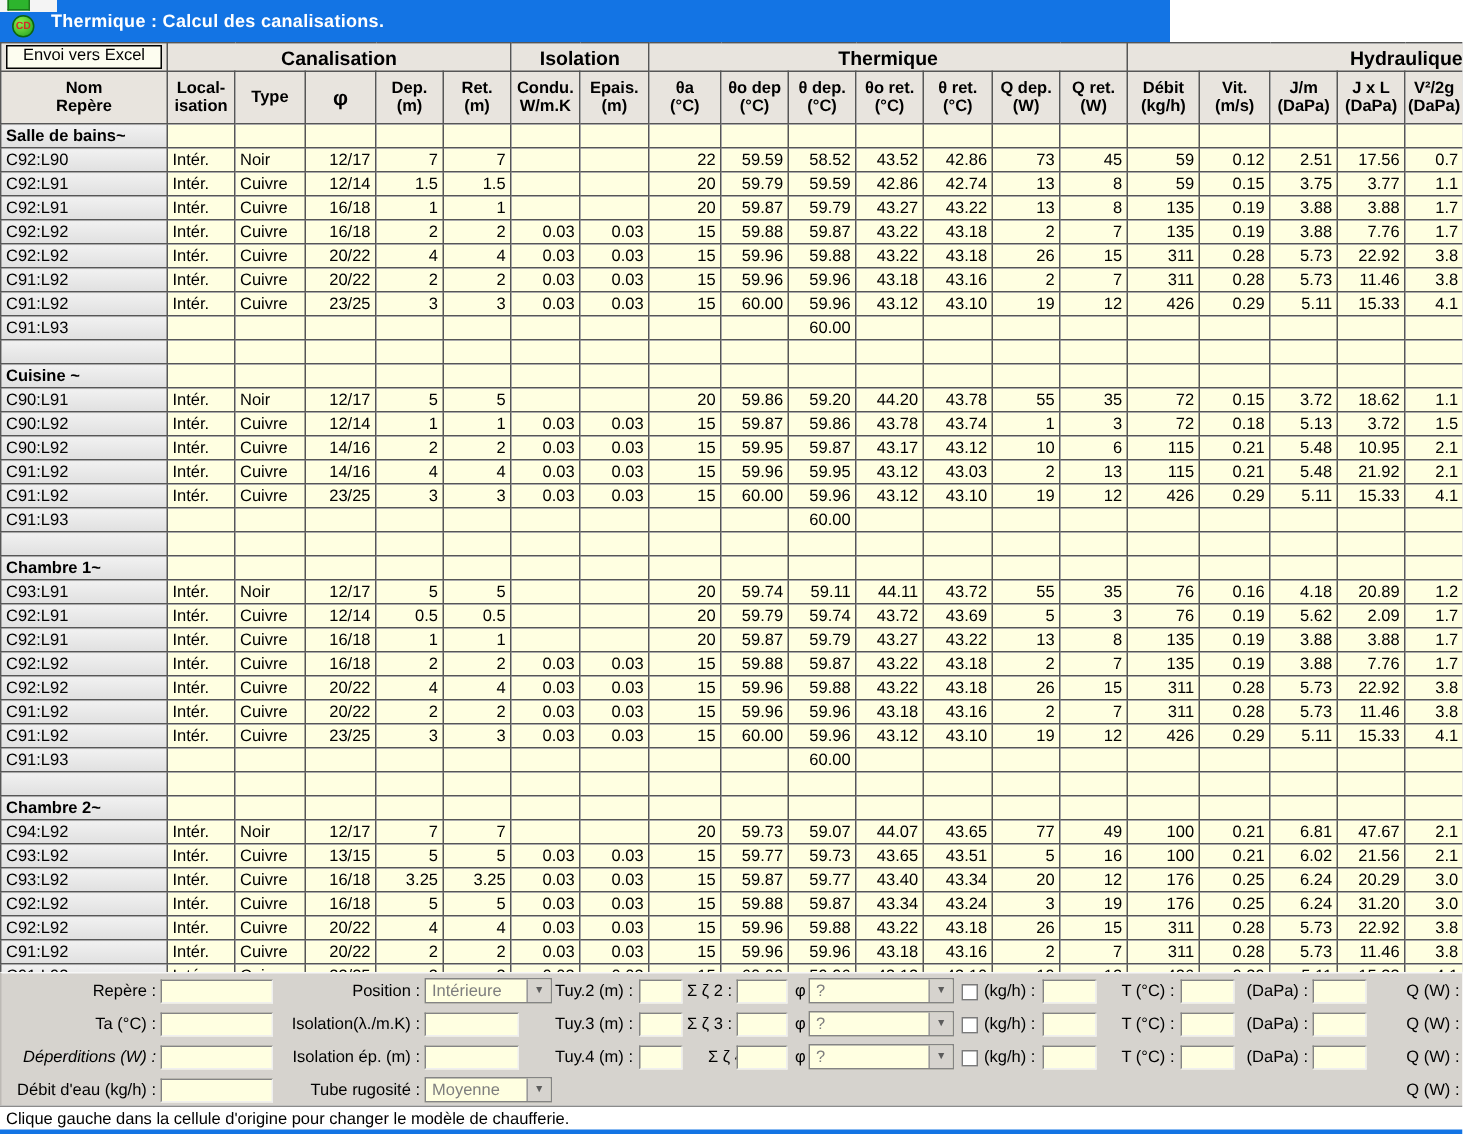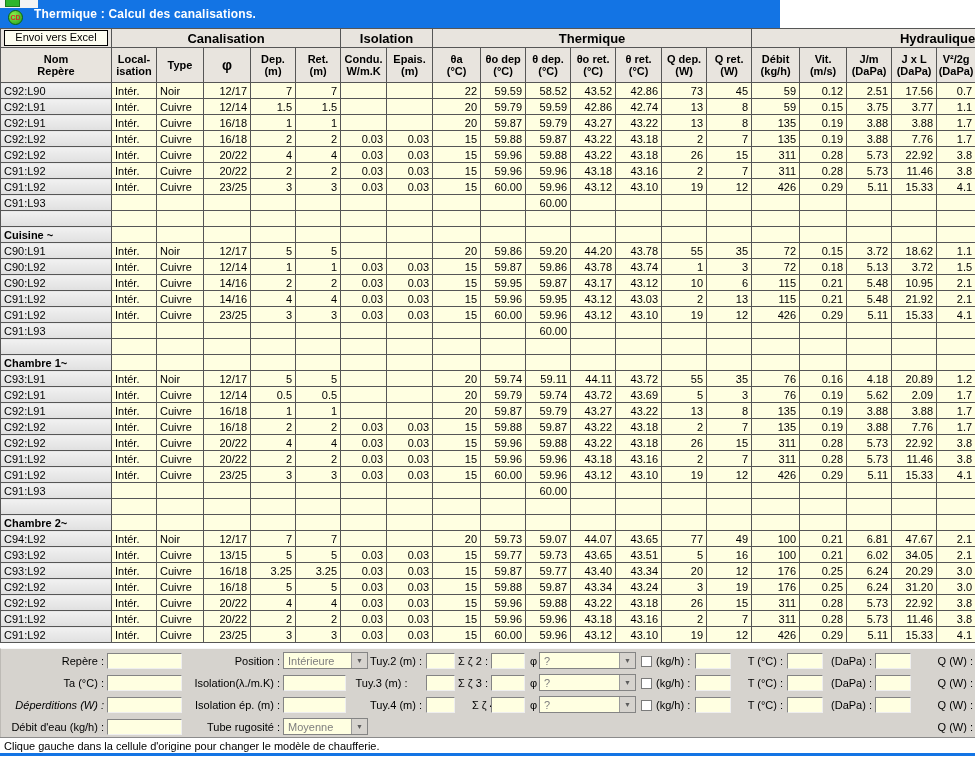--- a/index.html
+++ b/index.html
@@ -173,20 +173,42 @@
             <div>(DaPa)</div>
           </td>
           <td class="hdr">
             <div>V²/2g</div>
             <div>(DaPa)</div>
           </td>
         </tr>
       </thead>
       <tbody>
         <tr class="data">
+          <td class="name sec-name">Salle de bains~</td>
+          <td class="val"></td>
+          <td class="val"></td>
+          <td class="val"></td>
+          <td class="val"></td>
+          <td class="val"></td>
+          <td class="val"></td>
+          <td class="val"></td>
+          <td class="val"></td>
+          <td class="val"></td>
+          <td class="val"></td>
+          <td class="val"></td>
+          <td class="val"></td>
+          <td class="val"></td>
+          <td class="val"></td>
+          <td class="val"></td>
+          <td class="val"></td>
+          <td class="val"></td>
+          <td class="val"></td>
+          <td class="val"></td>
+        </tr>
+        <tr class="data">
           <td class="name">C92:L90</td>
           <td class="val tleft">Intér.</td>
           <td class="val tleft">Noir</td>
           <td class="val">12/17</td>
           <td class="val">7</td>
           <td class="val">7</td>
           <td class="val"></td>
           <td class="val"></td>
           <td class="val">22</td>
           <td class="val">59.59</td>
@@ -829,21 +851,21 @@
           <td class="val">15</td>
           <td class="val">59.77</td>
           <td class="val">59.73</td>
           <td class="val">43.65</td>
           <td class="val">43.51</td>
           <td class="val">5</td>
           <td class="val">16</td>
           <td class="val">100</td>
           <td class="val">0.21</td>
           <td class="val">6.02</td>
-          <td class="val">34.05</td>
+          <td class="val">21.56</td>
           <td class="val">2.1</td>
         </tr>
         <tr class="data">
           <td class="name">C93:L92</td>
           <td class="val tleft">Intér.</td>
           <td class="val tleft">Cuivre</td>
           <td class="val">16/18</td>
           <td class="val">3.25</td>
           <td class="val">3.25</td>
           <td class="val">0.03</td>
@@ -980,21 +1002,21 @@
     <span class="fl lab-r" style="left:824px;top:3px;width:47px;">(DaPa) :</span>
     <input class="yin" style="left: 874px; top: 1px; width: 36px;" readonly="" value="">
     <span class="fl lab-r" style="left:922px;top:3px;width:50px;">Q (W) :</span>
   </div>
 
   <div class="frow" style="top:25px;">
     <span class="fl lab-r" style="left:2px;top:3px;width:101px;">Ta (°C) :</span>
     <input class="yin" style="left: 106px; top: 1px; width: 75px;" readonly="" value="">
     <span class="fl lab-r" style="left:150px;top:3px;width:129px;">Isolation(λ./m.K) :</span>
     <input class="yin" style="left: 282px; top: 1px; width: 63px;" readonly="" value="">
-    <span class="fl lab-r" style="left:340px;top:3px;width:81px;text-align:center;">Tuy.3 (m) :</span>
+    <span class="fl lab-r" style="left:340px;top:3px;width:81px;">Tuy.3 (m) :</span>
     <input class="yin" style="left: 425px; top: 1px; width: 29px;" readonly="" value="">
     <span class="fl lab-r" style="left:454px;top:3px;width:33px;">Σ ζ 3 :</span>
     <input class="yin" style="left: 490px; top: 1px; width: 34px;" readonly="" value="">
     <span class="fl" style="left:529px;top:3px;">φ</span>
     <div class="dd" style="left:538px;top:0;width:97px;">
       <span class="ddtxt">?</span>
       <span class="ddbtn">▼</span>
     </div>
     <span class="cb" style="left:640px;top:4px;"></span>
     <span class="fl" style="left:655px;top:3px;">(kg/h) :</span>

